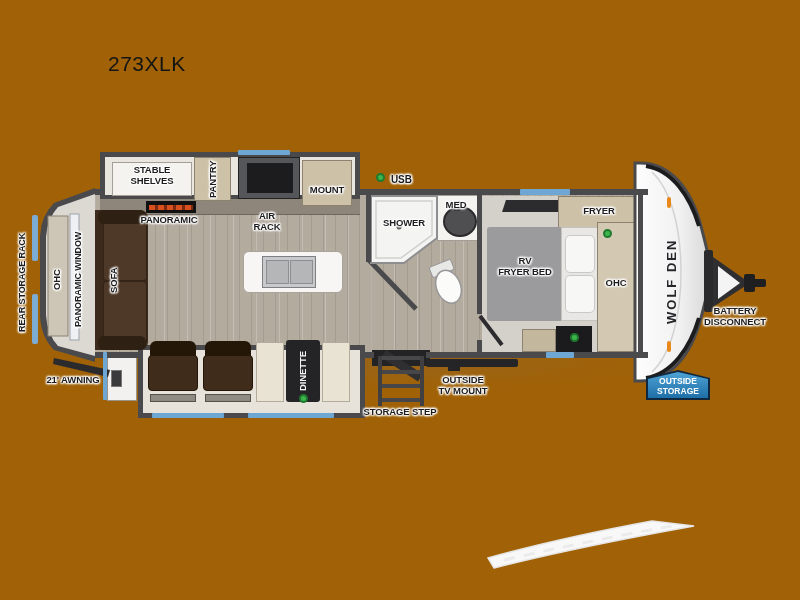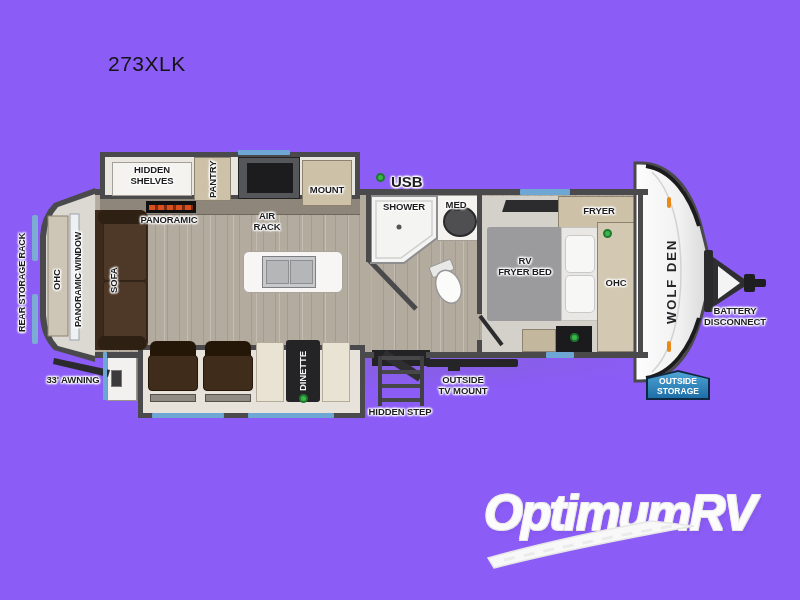--- a/index.html
+++ b/index.html
@@ -1,16 +1,16 @@
 <!DOCTYPE html>
 <html><head>
 <meta charset="utf-8">
 <style>
   html,body{margin:0;padding:0;background:#fff;}
-  .canvas{position:relative;width:800px;height:600px;background:#8b5cf6;overflow:hidden;
+  .canvas{position:relative;width:800px;height:600px;background:#a16207;overflow:hidden;
           font-family:"Liberation Sans", sans-serif;}
   .abs{position:absolute;}
   
   .lbl{position:absolute;font:700 9.5px/1.12 "Liberation Sans",sans-serif;color:#1c1c1e;
        text-align:center;white-space:pre-line;letter-spacing:-0.1px;z-index:30;
        text-shadow:0 0 2px #fff,0 0 2px #fff,0 0 3px #fff,1px 1px 2px #fff,-1px -1px 2px #fff,1px -1px 2px #fff,-1px 1px 2px #fff;}
   .vlbl{writing-mode:vertical-rl;transform:rotate(180deg);display:flex;align-items:center;justify-content:center;}
   .lbl-light{color:#f5f5f5;text-shadow:none;}
   
   .wall{position:absolute;background:#4a4a4c;z-index:8;}
@@ -37,21 +37,20 @@
   .badge-txt{font:700 8.5px/1.1 "Liberation Sans",sans-serif;color:#fff;text-align:center;
     white-space:pre-line;letter-spacing:0;padding-top:3px;}
 </style>
 </head>
 <body>
 
 <div class="canvas">
 
   <div class="abs" style="left:108px;top:52px;font-size:21px;color:#141414;letter-spacing:0.5px;z-index:40;">273XLK</div>
 
-  <div class="wm-text">OptimumRV</div>
   <svg class="abs" style="left:482px;top:518px;z-index:1;" width="270" height="75">
     <path d="M12,50 Q90,30 212,8 L170,3 Q78,20 6,40 Z" fill="#f8f8f8" stroke="#e6e6e6" stroke-width="1.5"></path>
     <path d="M22,42 Q110,22 196,7" fill="none" stroke="#ebebeb" stroke-width="3" stroke-dasharray="11 9"></path>
   </svg>
 
   <div class="abs" style="left:110px;top:356px;width:560px;height:34px;z-index:1;
        background:radial-gradient(ellipse at 50% 20%, rgba(110,110,110,0.16), transparent 70%);"></div>
 
   <div class="floor" style="left:95px;top:192px;width:550px;height:166px;"></div>
   <div class="abs" style="left:482px;top:196px;width:156px;height:156px;background:#d4d1ca;z-index:3;"></div>
@@ -189,40 +188,40 @@
     <rect x="753" y="279" width="13" height="8" rx="2" fill="#1f1f21"></rect>
   </svg>
 
   <div class="badge-outer">
     <div class="badge-inner">
       <div class="badge-txt">OUTSIDE
 STORAGE</div>
     </div>
   </div>
 
-  <div class="lbl" style="left:112px;top:165px;width:80px;">HIDDEN
+  <div class="lbl" style="left:112px;top:165px;width:80px;">STABLE
 SHELVES</div>
   <div class="lbl vlbl" style="left:204px;top:158px;width:18px;height:42px;">PANTRY</div>
   <div class="lbl" style="left:302px;top:185px;width:50px;">MOUNT</div>
   <div class="lbl" style="left:140px;top:215px;width:58px;">PANORAMIC</div>
   <div class="lbl" style="left:244px;top:211px;width:46px;">AIR
 RACK</div>
-  <div class="lbl" style="left:391px;top:174px;width:32px;text-align:left;font-size:15px;">USB</div>
-  <div class="lbl" style="left:374px;top:202px;width:60px;">SHOWER</div>
+  <div class="lbl" style="left:391px;top:174px;width:32px;text-align:left;font-size:10px;">USB</div>
+  <div class="lbl" style="left:374px;top:218px;width:60px;">SHOWER</div>
   <div class="lbl" style="left:441px;top:200px;width:30px;">MED</div>
   <div class="lbl" style="left:576px;top:206px;width:46px;">FRYER</div>
   <div class="lbl" style="left:485px;top:256px;width:80px;">RV
 FRYER BED</div>
   <div class="lbl" style="left:601px;top:278px;width:30px;">OHC</div>
   <div class="lbl vlbl" style="left:49px;top:252px;width:16px;height:56px;">OHC</div>
   <div class="lbl vlbl" style="left:70px;top:226px;width:16px;height:106px;font-size:9px;">PANORAMIC WINDOW</div>
   <div class="lbl vlbl" style="left:106px;top:250px;width:16px;height:60px;">SOFA</div>
   <div class="lbl vlbl" style="left:15px;top:224px;width:15px;height:116px;font-size:9px;">REAR STORAGE RACK</div>
-  <div class="lbl" style="left:42px;top:375px;width:62px;">33' AWNING</div>
+  <div class="lbl" style="left:42px;top:375px;width:62px;">21' AWNING</div>
   <div class="lbl vlbl lbl-light" style="left:295px;top:346px;width:16px;height:50px;">DINETTE</div>
   <div class="lbl" style="left:428px;top:375px;width:70px;">OUTSIDE
 TV MOUNT</div>
-  <div class="lbl" style="left:362px;top:407px;width:76px;">HIDDEN STEP</div>
+  <div class="lbl" style="left:362px;top:407px;width:76px;">STORAGE STEP</div>
   <div class="lbl" style="left:692px;top:306px;width:86px;">BATTERY
 DISCONNECT</div>
   <div class="lbl vlbl" style="left:661px;top:226px;width:22px;height:110px;font-size:13px;letter-spacing:2px;color:#26262a;text-shadow:none;">WOLF DEN</div>
 
 </div>
 
 </body></html>

